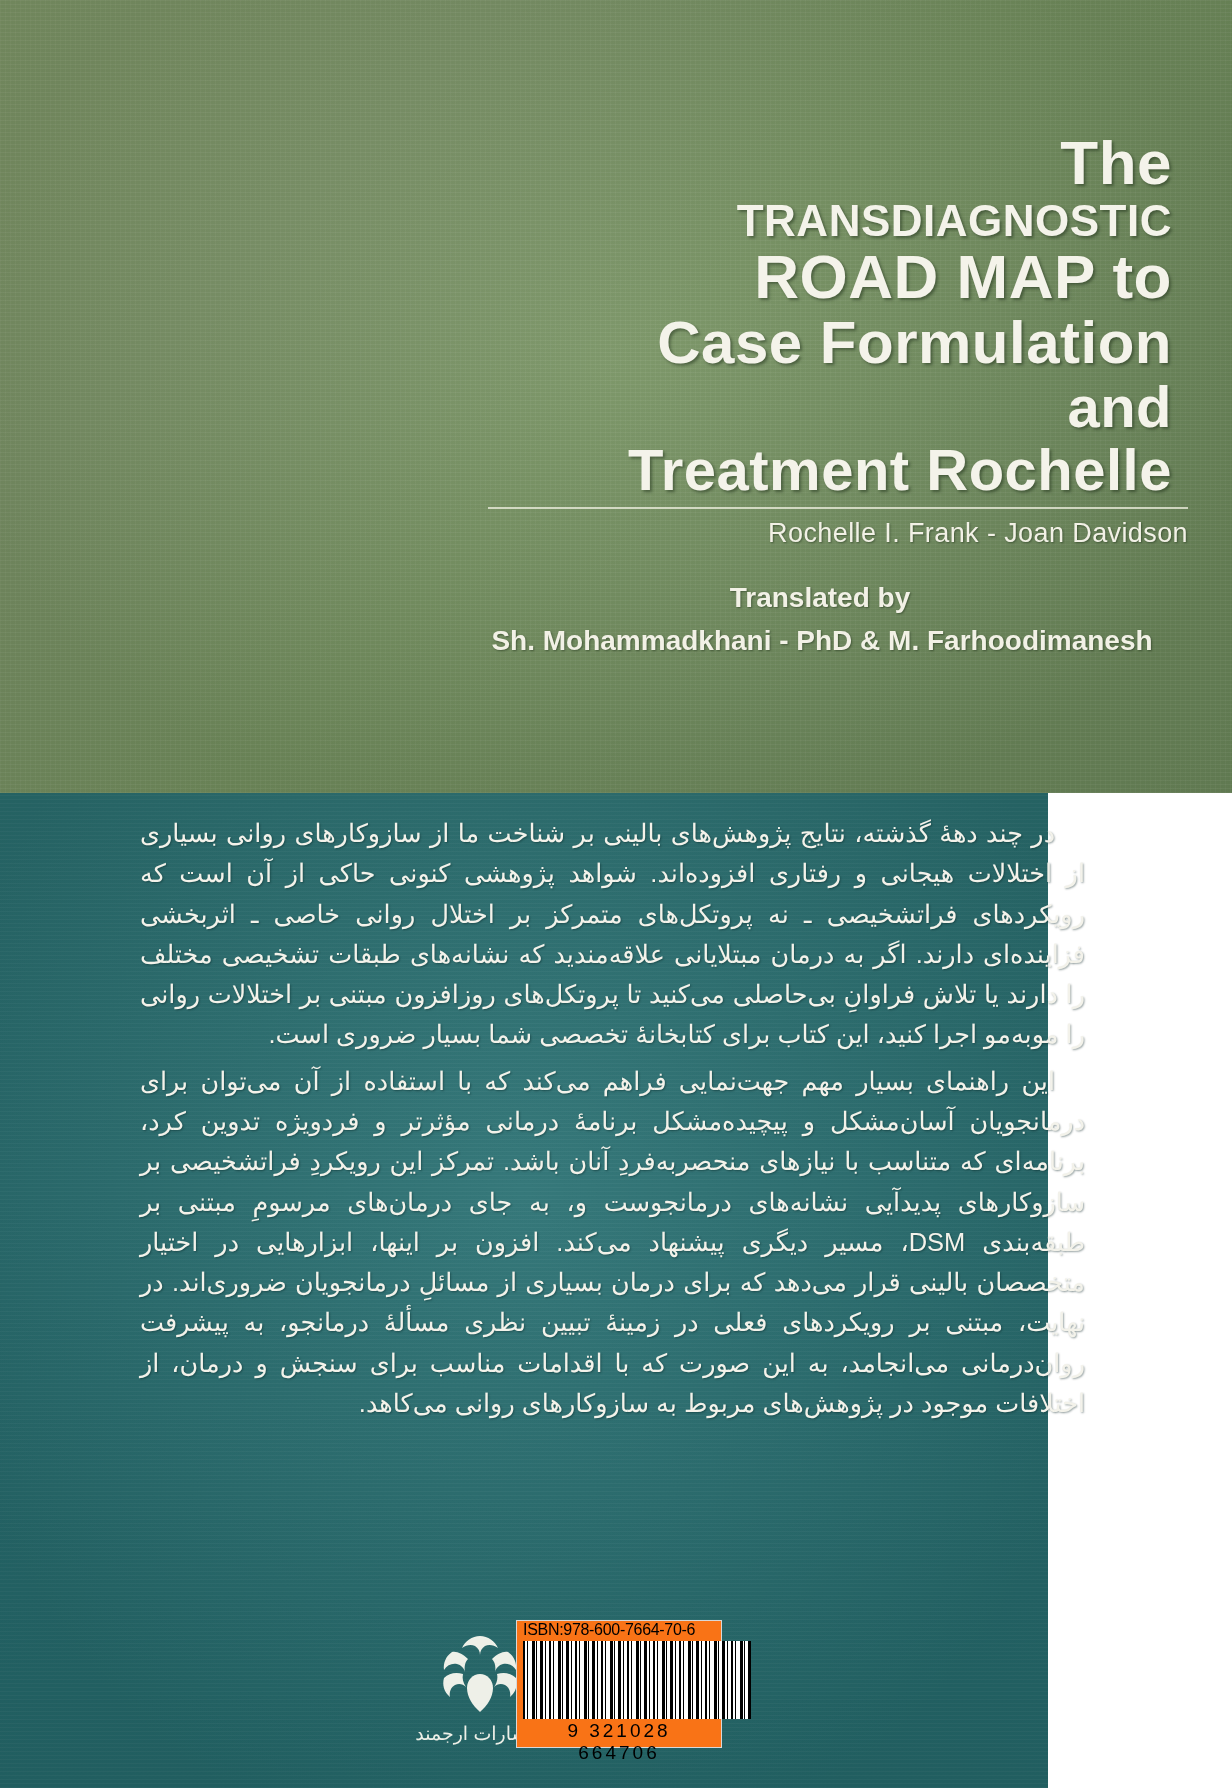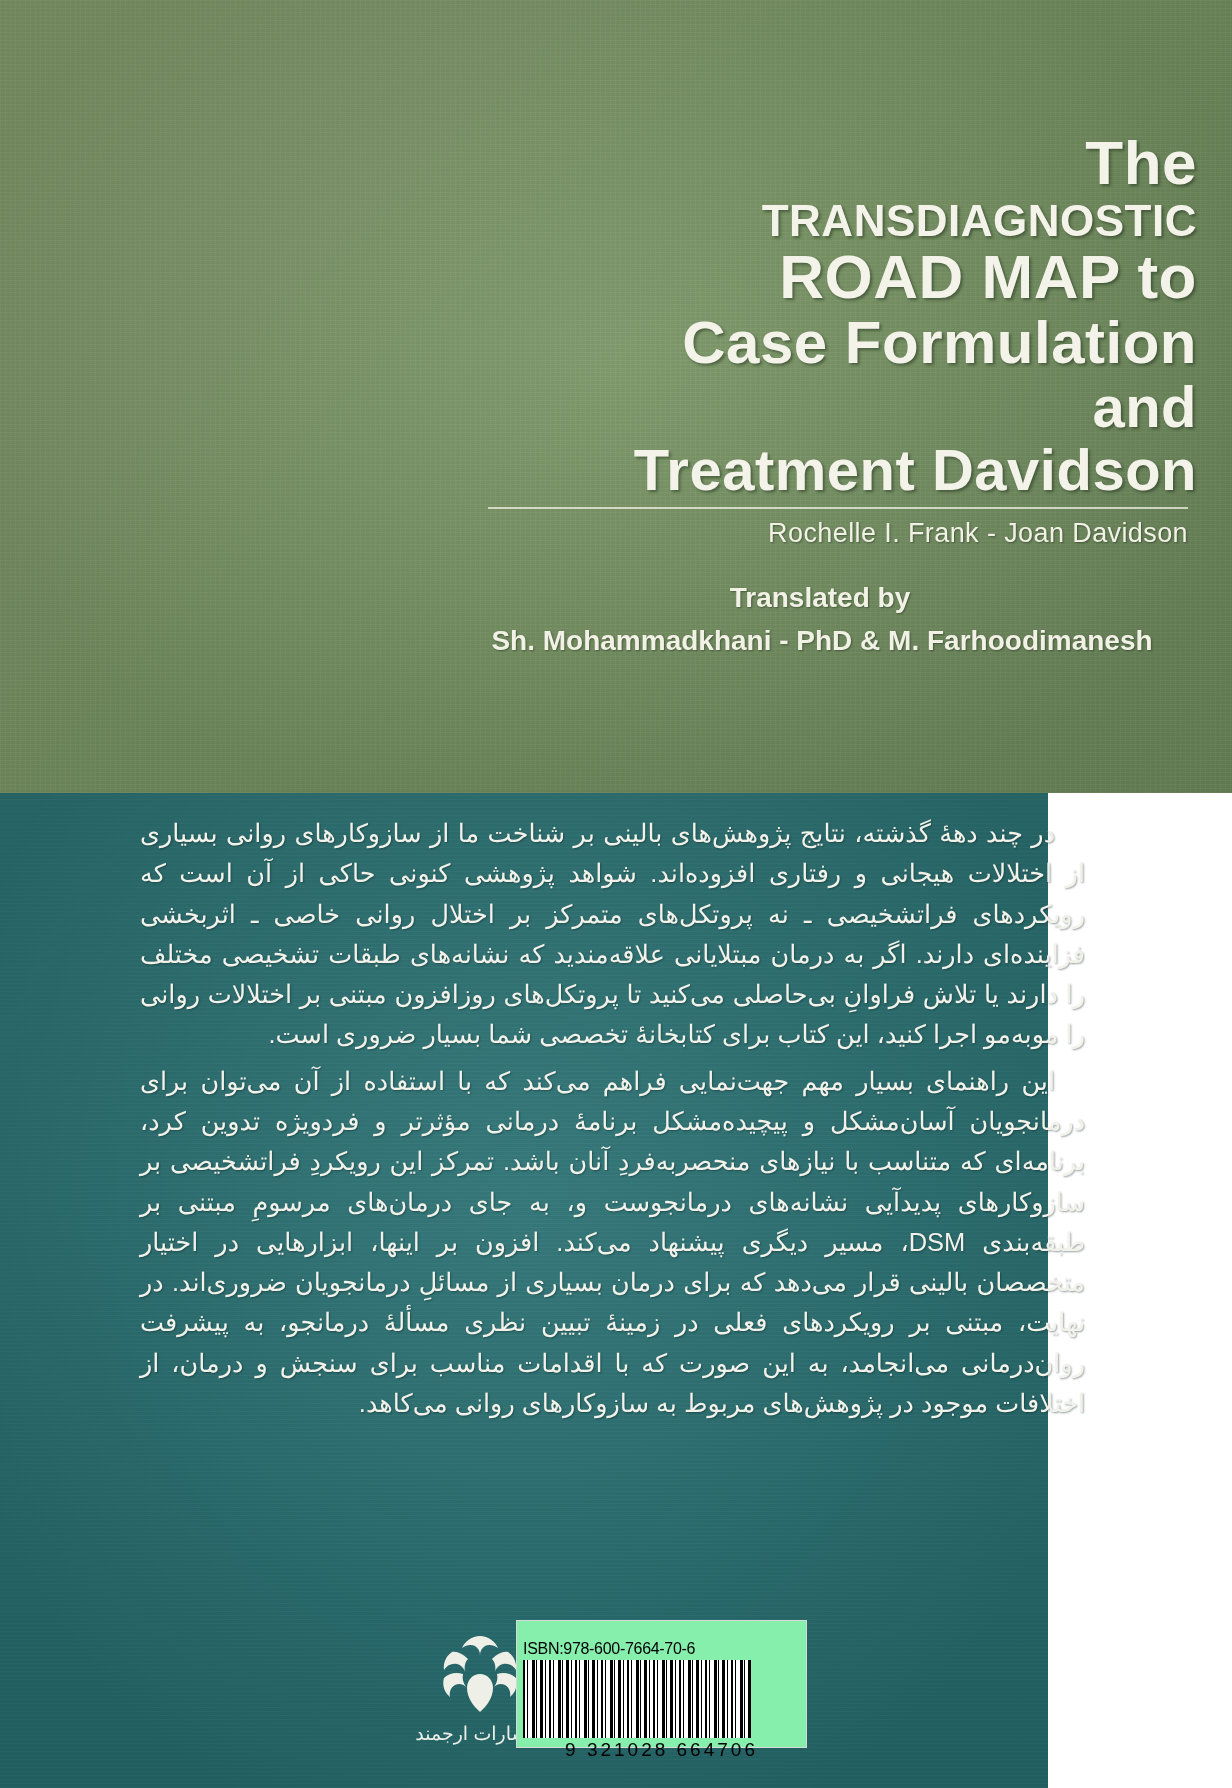--- a/index.html
+++ b/index.html
@@ -32,21 +32,21 @@
     inset: 0;
     background: radial-gradient(ellipse at 50% 45%, rgba(255,255,255,0.07) 0%, rgba(0,0,0,0.10) 78%);
     pointer-events: none;
   }
 
   .title-block {
     position: absolute;
     left: 0;
     top: 130px;
     width: 1232px;
-    padding-right: 35px;
+    padding-right: 60px;
     box-sizing: border-box;
     text-align: right;
     z-index: 2;
   }
   .title-line {
     color: #f4f3ea;
     font-weight: bold;
     letter-spacing: 0.5px;
     line-height: 1.08;
     text-shadow: 2px 2px 3px rgba(20,35,15,0.45);
@@ -162,27 +162,27 @@
     margin-top: 4px;
     color: #eef0e8;
     font-size: 19px;
     direction: rtl;
   }
 
   .barcode-box {
     position: absolute;
     left: 516px;
     top: 1620px;
-    width: 291px;
+    width: 206px;
     height: 128px;
-    background: #86efac;
+    background: #f97316;
     border: 1px solid #d8d8d8;
     z-index: 3;
     box-sizing: border-box;
-    padding: 19px 6px 2px 6px;
+    padding: 0 6px 2px 6px;
   }
   .isbn-text {
     font-family: "Liberation Sans", sans-serif;
     font-size: 16px;
     color: #000;
     letter-spacing: -0.3px;
     white-space: nowrap;
   }
   .bars {
     margin-top: 2px;
@@ -210,21 +210,21 @@
 
 <div id="page">
 
   <div class="top-panel">
     <div class="title-block">
       <div class="title-line tl-1">The</div>
       <div class="title-line tl-2">TRANSDIAGNOSTIC</div>
       <div class="title-line tl-3">ROAD MAP to</div>
       <div class="title-line tl-4">Case Formulation</div>
       <div class="title-line tl-5">and</div>
-      <div class="title-line tl-6">Treatment Davidson</div>
+      <div class="title-line tl-6">Treatment Rochelle</div>
     </div>
 
     <div class="title-rule"></div>
 
     <div class="authors">Rochelle I. Frank - Joan Davidson</div>
     <div class="translated-label">Translated by</div>
     <div class="translators">Sh. Mohammadkhani - PhD &amp; M. Farhoodimanesh</div>
   </div>
 
   <div class="bottom-panel">

